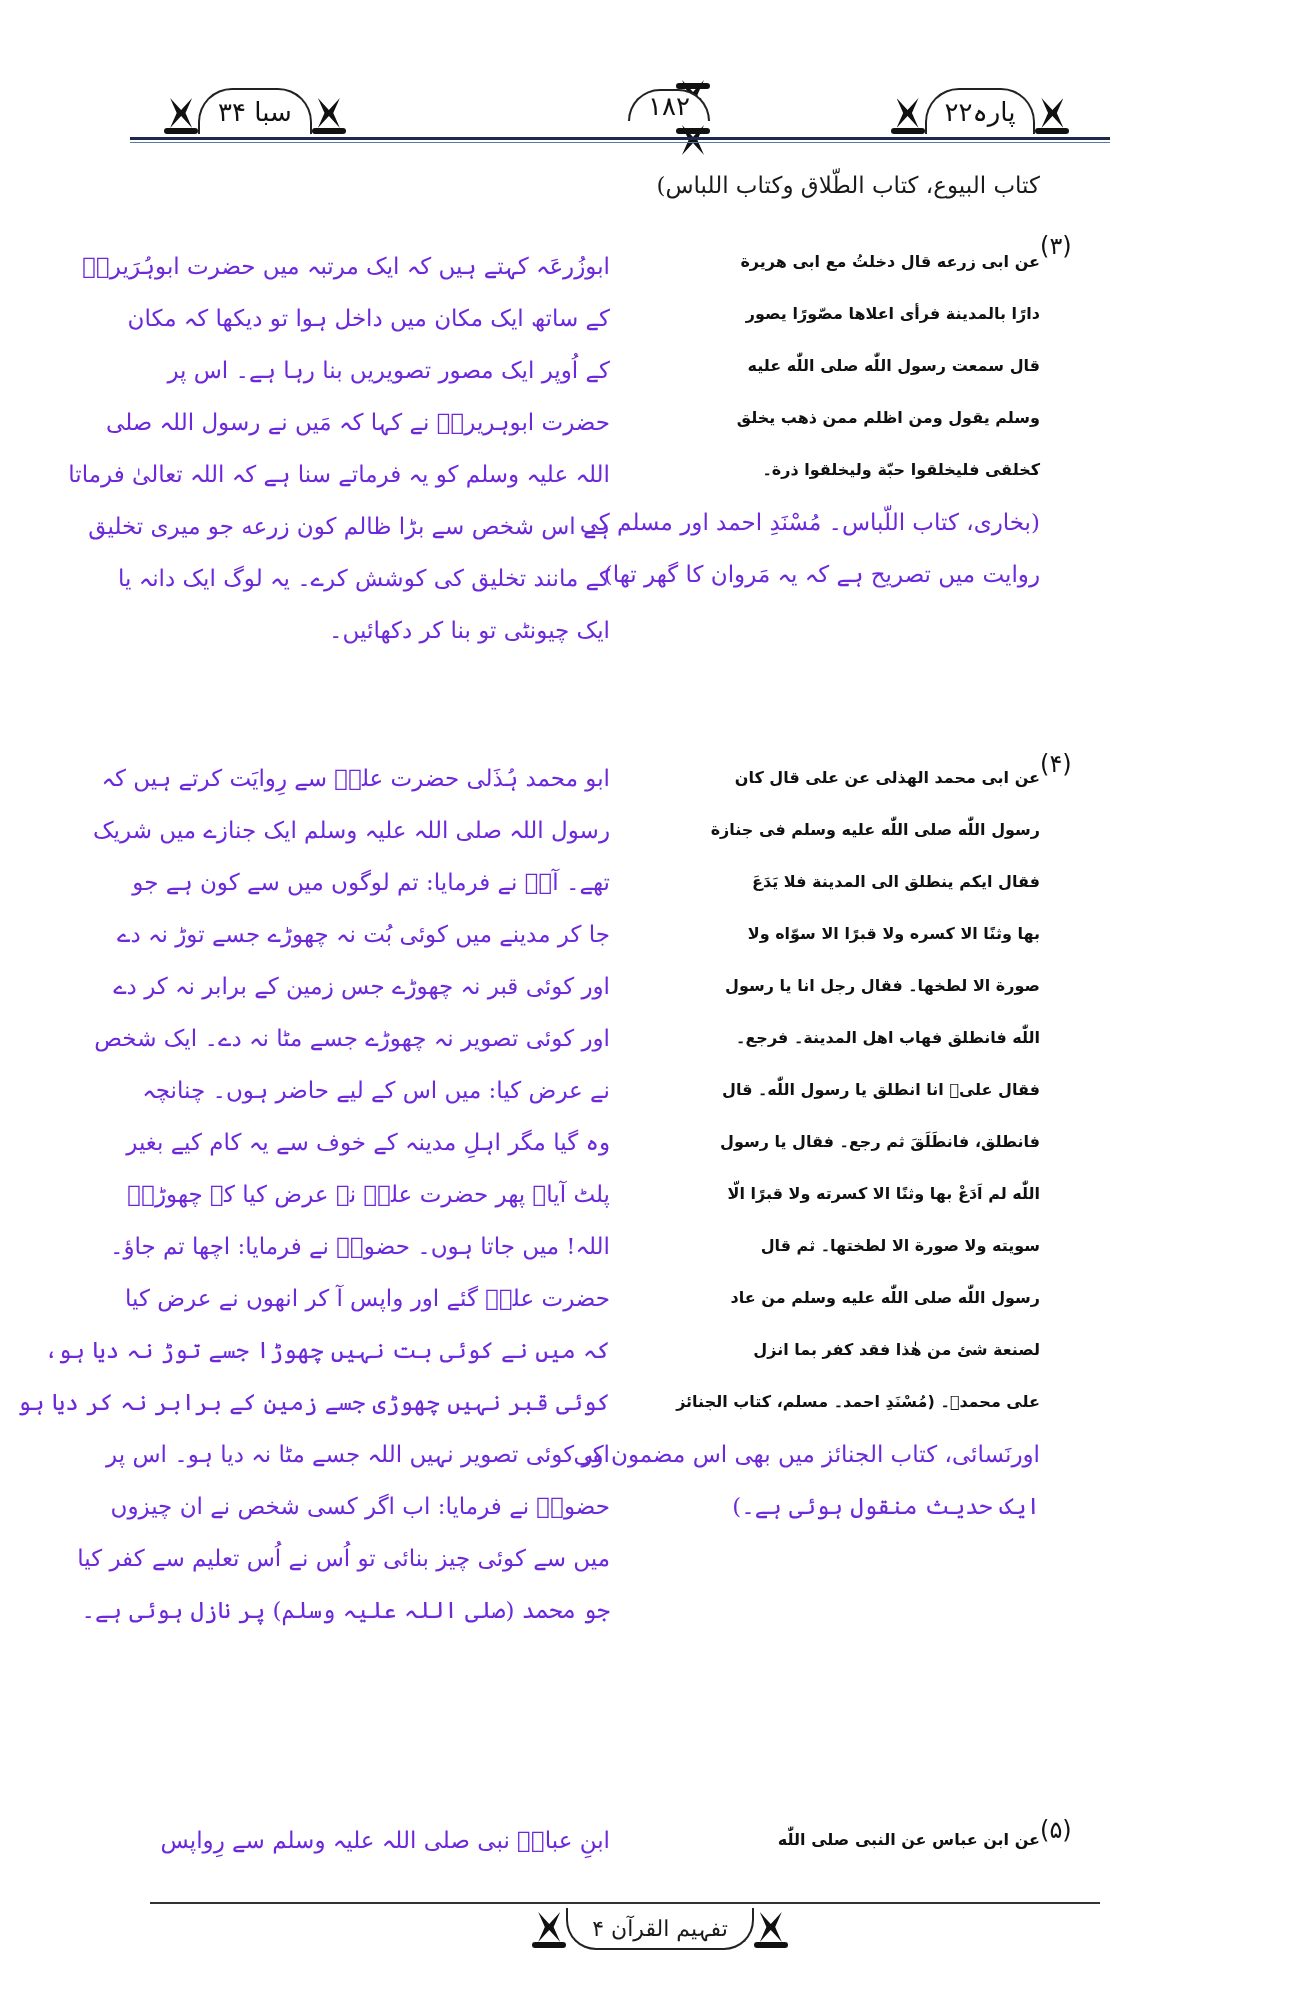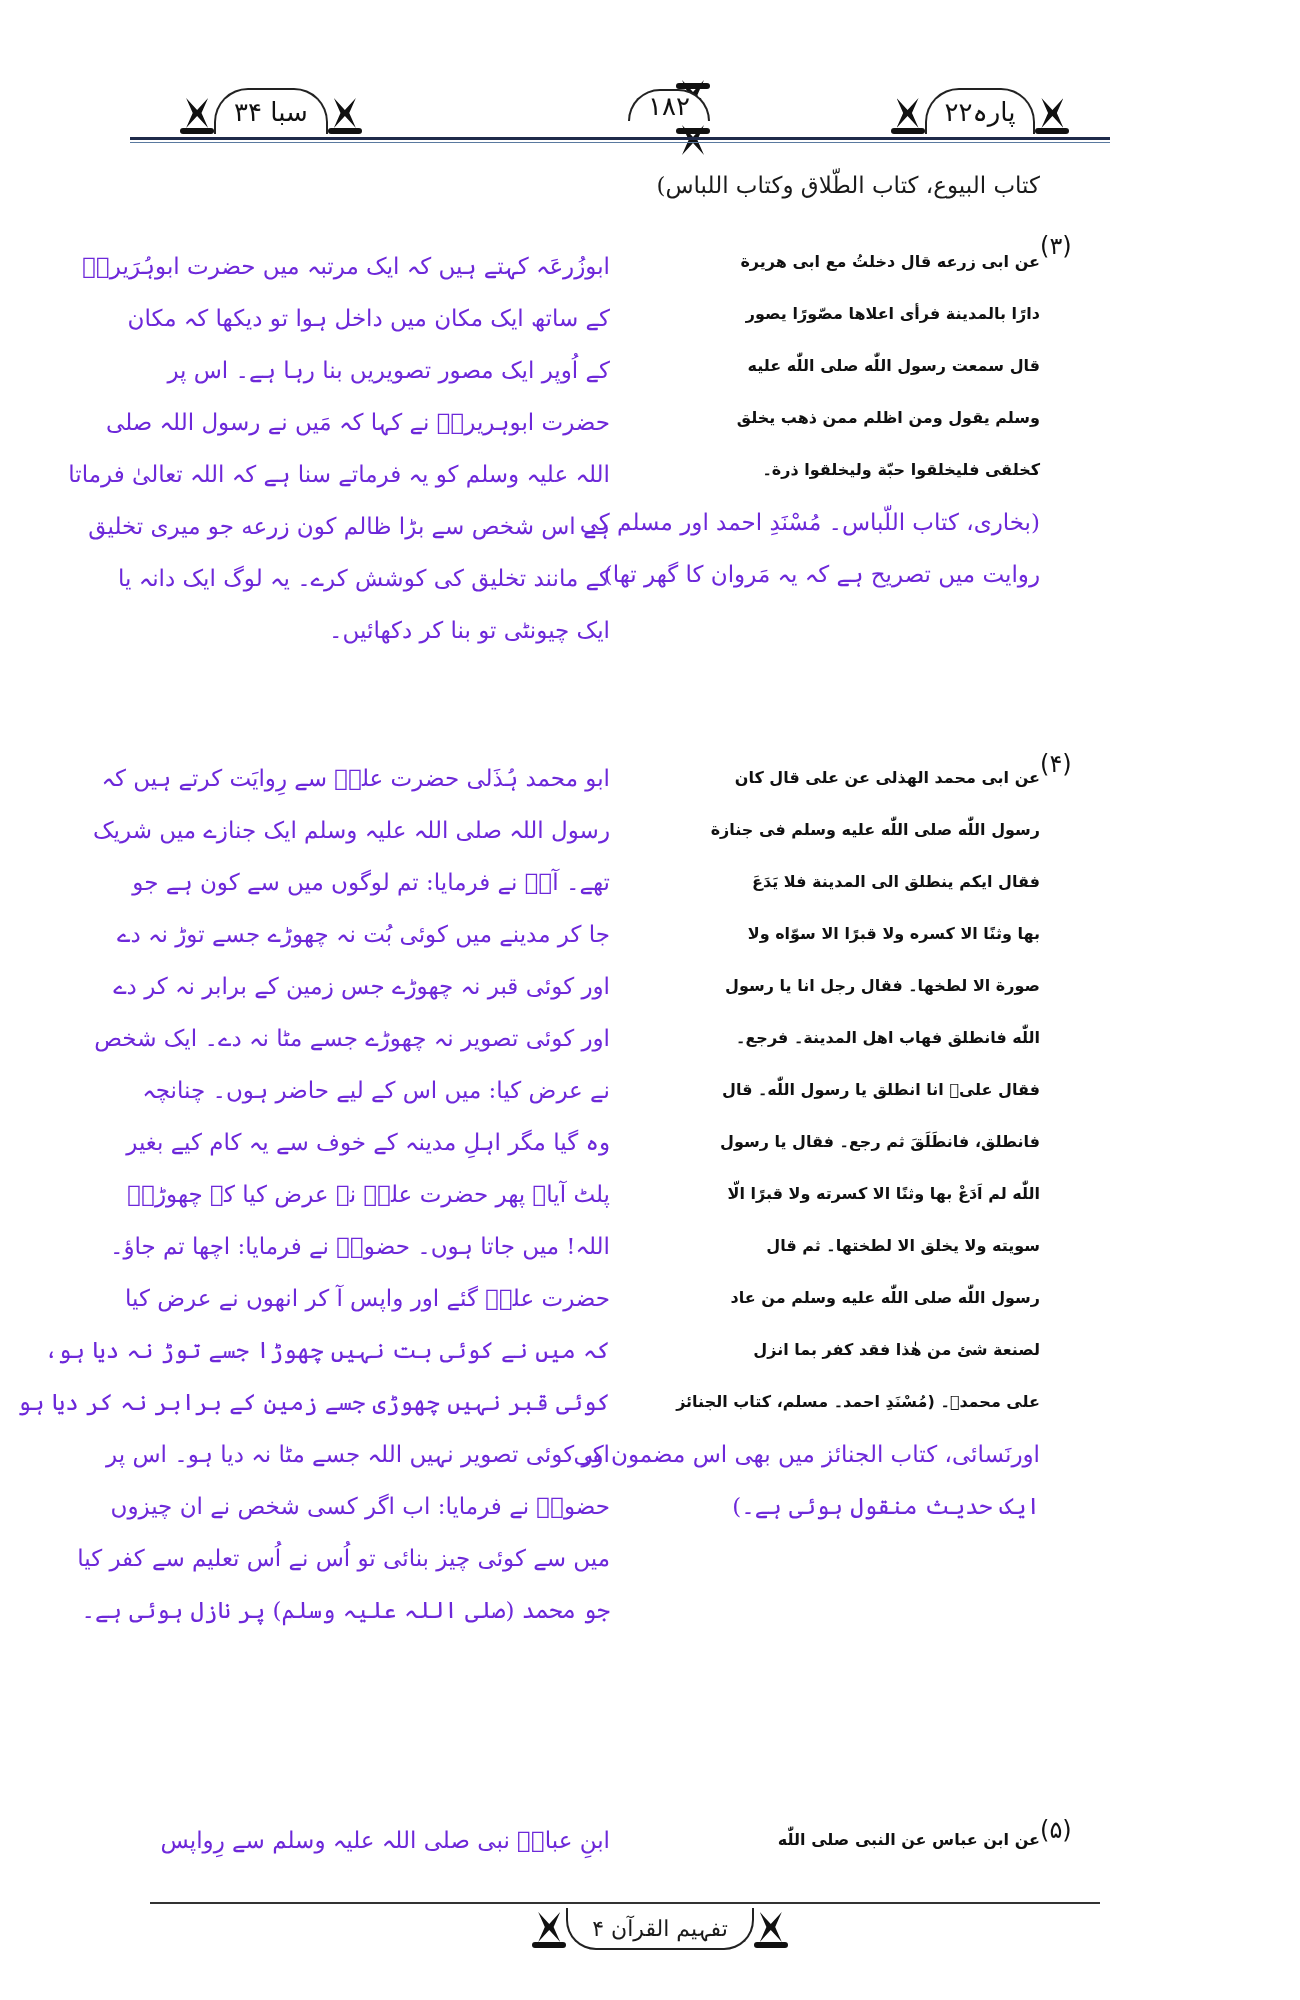--- a/index.html
+++ b/index.html
@@ -13,21 +13,21 @@
   .cartouche { position: absolute; bottom: 6px; height: 58px; display: flex; align-items: flex-end; justify-content: center; }
   .cartouche .arch {
     position: relative; height: 44px; padding: 0 18px; border: 2px solid #222; border-bottom: none;
     border-radius: 34px 34px 0 0; display: flex; align-items: center; justify-content: center;
     font-family: "DejaVu Sans", sans-serif; font-size: 26px; color: #111; background: #fff;
   }
   .orn { width: 34px; height: 40px; position: relative; }
   .orn::before, .orn::after { content: ""; position: absolute; background: #111; }
   .orn::before { left: 6px; top: 4px; width: 22px; height: 30px; clip-path: polygon(0 0, 50% 40%, 100% 0, 70% 50%, 100% 100%, 50% 60%, 0 100%, 30% 50%); }
   .orn::after { left: 0; bottom: 0; width: 34px; height: 6px; border-radius: 3px; }
-  #cart-left { left: 16px; width: 250px; }
+  #cart-left { left: 0; width: 250px; }
   #cart-mid { left: 420px; width: 160px; flex-direction: column; }
   #cart-right { left: 720px; width: 260px; }
 
   .col { position: absolute; direction: rtl; }
   .line { white-space: nowrap; text-align: justify; height: 52px; line-height: 52px; }
   .ar { font-family: "DejaVu Sans", sans-serif; font-weight: bold; font-size: 16px; color: #111; }
   .ur { font-family: "DejaVu Serif", serif; font-size: 23px; color: #6d28d9; }
   .num { position: absolute; font-family: "DejaVu Sans", sans-serif; font-size: 24px; color: #111; direction: rtl; }
 
   .subtitle { position: absolute; left: 640px; width: 400px; top: 172px; direction: rtl; text-align: right; font-family: "DejaVu Serif", serif; font-size: 23px; }
@@ -89,21 +89,21 @@
 <div class="col" style="left:650px; width:390px; top:752px;">
   <div class="line ar">عن ابی محمد الهذلی عن علی قال كان</div>
   <div class="line ar">رسول اللّٰه صلی اللّٰه عليه وسلم فی جنازة</div>
   <div class="line ar">فقال ايكم ينطلق الی المدينة فلا يَدَعَ</div>
   <div class="line ar">بها وثنًا الا كسره ولا قبرًا الا سوّاه ولا</div>
   <div class="line ar">صورة الا لطخها۔ فقال رجل انا يا رسول</div>
   <div class="line ar">اللّٰه فانطلق فهاب اهل المدينة۔ فرجع۔</div>
   <div class="line ar">فقال علیؓ انا انطلق يا رسول اللّٰه۔ قال</div>
   <div class="line ar">فانطلق، فانطَلَقَ ثم رجع۔ فقال يا رسول</div>
   <div class="line ar">اللّٰه لم اَدَعْ بها وثنًا الا كسرته ولا قبرًا الّا</div>
-  <div class="line ar">سويته ولا يخلق الا لطختها۔ ثم قال</div>
+  <div class="line ar">سويته ولا صورة الا لطختها۔ ثم قال</div>
   <div class="line ar">رسول اللّٰه صلی اللّٰه عليه وسلم من عاد</div>
   <div class="line ar">لصنعة شئ من هٰذا فقد كفر بما انزل</div>
   <div class="line ar">علی محمدؐ۔ (مُسْنَدِ احمد۔ مسلم، کتاب الجنائز</div>
   <div class="line ur">اورنَسائی، کتاب الجنائز میں بھی اس مضمون کی</div>
   <div class="line ur">ایک حدیث منقول ہوئی ہے۔)</div>
 </div>
 <div class="col" style="left:170px; width:440px; top:752px;">
   <div class="line ur">ابو محمد ہُذَلی حضرت علیؓ سے رِوایَت کرتے ہیں کہ</div>
   <div class="line ur">رسول اللہ صلی اللہ علیہ وسلم ایک جنازے میں شریک</div>
   <div class="line ur">تھے۔ آپؐ نے فرمایا: تم لوگوں میں سے کون ہے جو</div>

